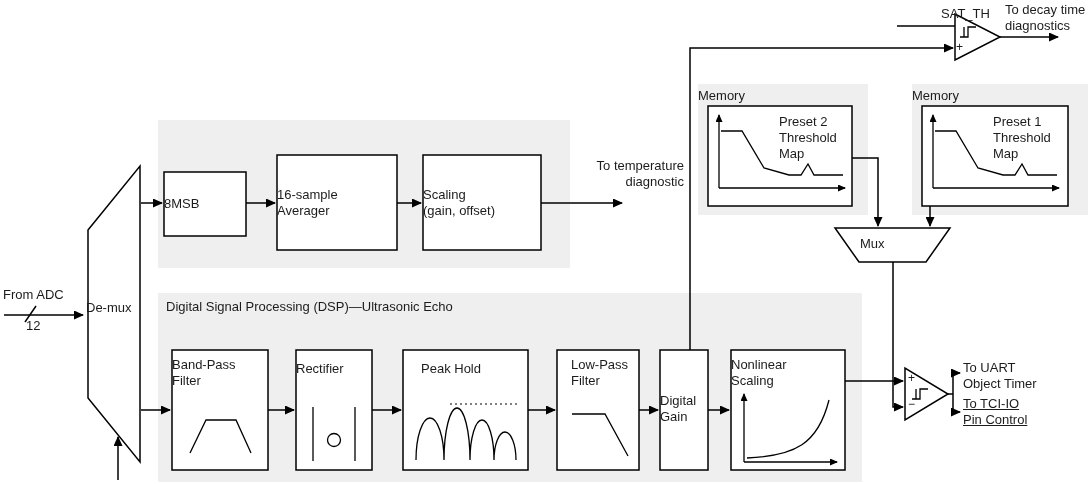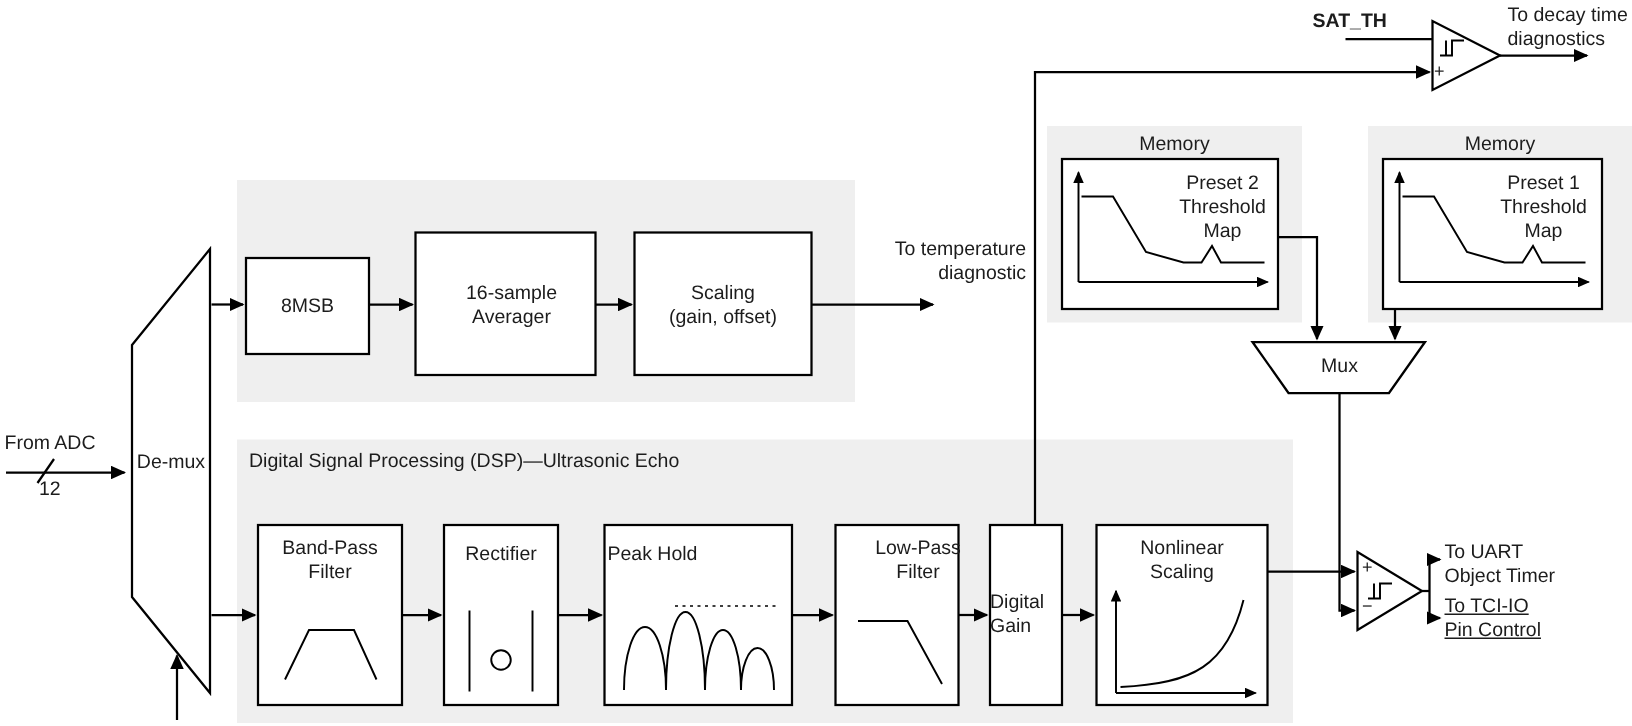--- a/index.html
+++ b/index.html
@@ -8,21 +8,21 @@
     background:#ffffff; overflow:hidden;
     font-family:"Liberation Sans", sans-serif;
   }
   .stage svg { position:absolute; left:0; top:0; }
   .txt {
     position:absolute;
     font:13px/16px "Liberation Sans", sans-serif;
     color:#1c1c1c;
     white-space:pre-line;
   }
-  .c { text-align:center; }
+  .c { }
   .sign { font:12px/12px "Liberation Sans", sans-serif; }
 </style>
 </head>
 <body>
 
 <div class="stage">
 
 <svg width="1088" height="484" viewBox="0 0 1088 484" xmlns="http://www.w3.org/2000/svg">
   <defs>
     <marker id="ah" markerUnits="userSpaceOnUse" markerWidth="10" markerHeight="9" refX="9" refY="4.5" orient="auto">
@@ -123,39 +123,39 @@
 Averager</div>
 <div class="txt c" style="left:423px; top:187px; width:118px;">Scaling
 (gain, offset)</div>
 <div class="txt" style="left:572px; top:158px; width:112px;text-align:right;">To temperature
 diagnostic</div>
 
 <div class="txt" style="left:166px; top:299px; width:420px;">Digital Signal Processing (DSP)—Ultrasonic Echo</div>
 <div class="txt c" style="left:172px; top:357px; width:96px;">Band-Pass
 Filter</div>
 <div class="txt c" style="left:296px; top:361px; width:76px;">Rectifier</div>
-<div class="txt c" style="left:383px; top:361px; width:104px;">Peak Hold</div>
+<div class="txt c" style="left:421px; top:361px; width:104px;">Peak Hold</div>
 <div class="txt c" style="left:557px; top:357px; width:82px;margin-left:14px;">Low-Pass
 Filter</div>
 <div class="txt c" style="left:660px; top:393px; width:24px;">Digital
 Gain</div>
 <div class="txt c" style="left:731px; top:357px; width:114px;">Nonlinear
 Scaling</div>
 
 <div class="txt c" style="left:698px; top:88px; width:170px;">Memory</div>
 <div class="txt c" style="left:779px; top:114px; width:72px;">Preset 2
 Threshold
 Map</div>
 <div class="txt c" style="left:912px; top:88px; width:176px;">Memory</div>
 <div class="txt c" style="left:993px; top:114px; width:72px;">Preset 1
 Threshold
 Map</div>
 <div class="txt c" style="left:860px; top:236px; width:66px;">Mux</div>
 
-<div class="txt" style="left:875px; top:6px; width:60px;font-weight:bold;">SAT_TH</div>
+<div class="txt" style="left:941px; top:6px; width:60px;">SAT_TH</div>
 <div class="txt sign" style="left:956px; top:41px;">+</div>
 <div class="txt" style="left:1005px; top:2px; width:84px;">To decay time
 diagnostics</div>
 
 <div class="txt sign" style="left:908px; top:372px;">+</div>
 <div class="txt sign" style="left:908px; top:398px;">−</div>
 <div class="txt" style="left:963px; top:360px; width:92px;">To UART
 Object Timer</div>
 <div class="txt" style="left:963px; top:396px; width:92px;text-decoration:underline;">To TCI-IO
 Pin Control</div>

